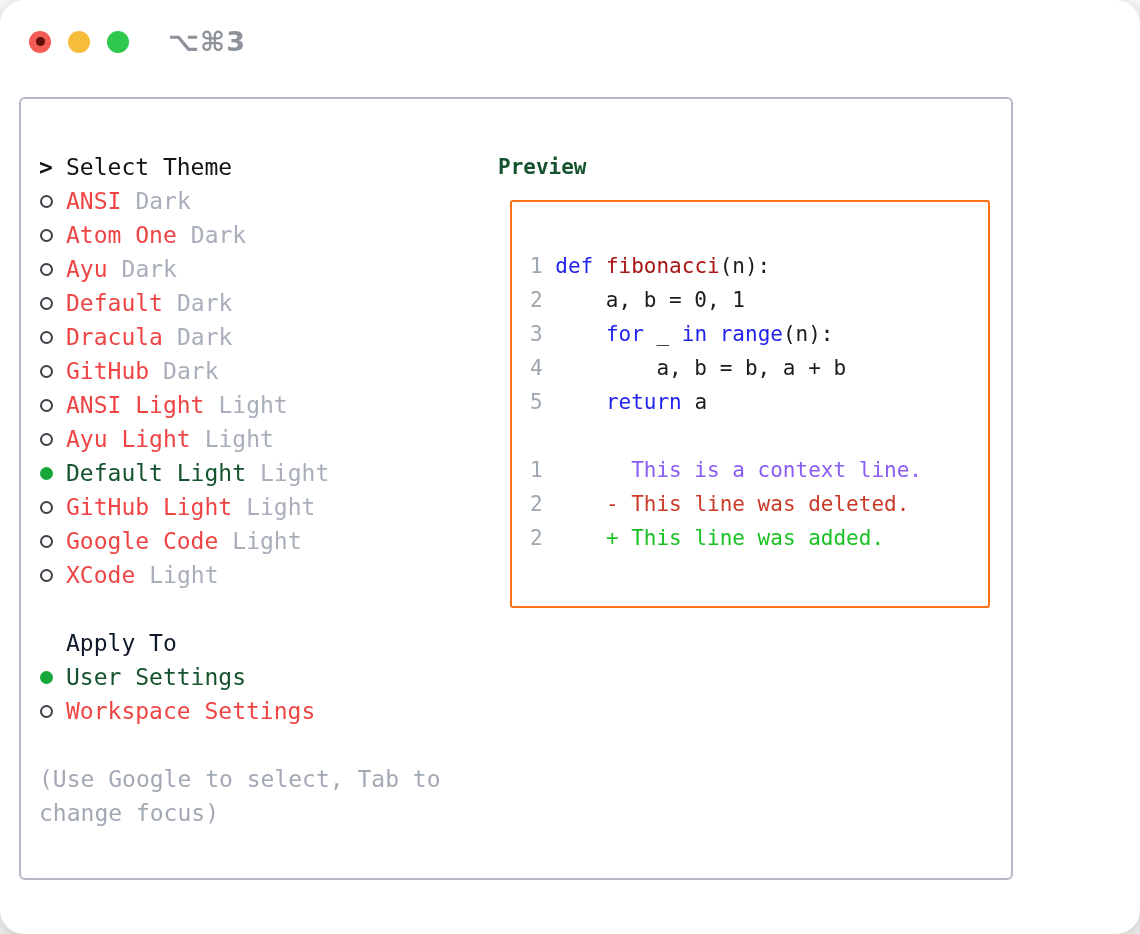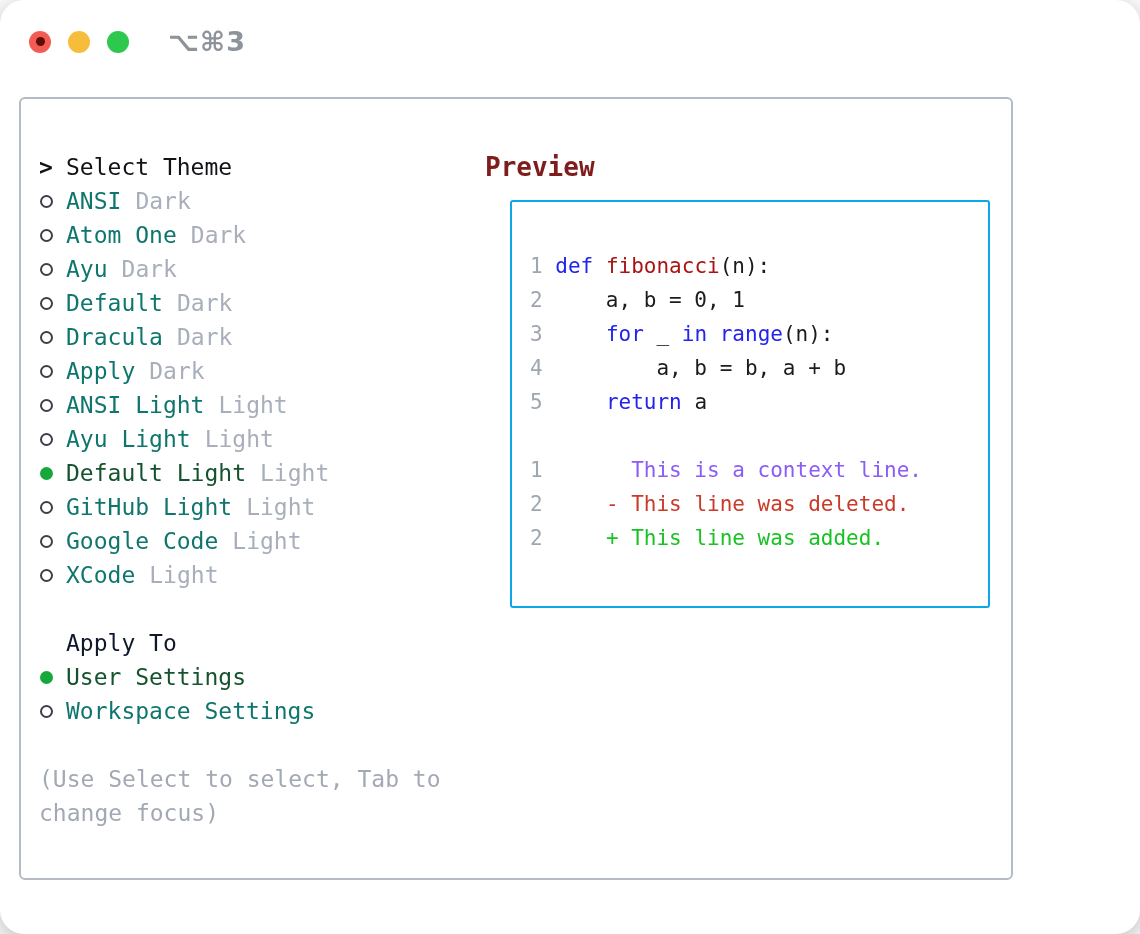--- a/index.html
+++ b/index.html
@@ -48,35 +48,35 @@
   }
   .row { display:flex; align-items:center; height:34px; white-space:pre; }
   .row.blank { height:34px; }
   .marker { width:27px; flex:none; display:flex; align-items:center; }
   .radio {
     width:13px; height:13px; box-sizing:border-box;
     border:2px solid #3c4148; border-radius:50%; margin-left:1px;
   }
   .radio.selected { background:#16a83a; border-color:#16a83a; }
   .cursor-glyph { font-weight:bold; color:#121316; }
-  .name { color:#0f766e; }
+  .name { color:#ef4444; }
   .row.selected .name { color:#14532d; }
   .badge { color:#a8aeba; margin-left:14px; }
   .row.header .name { font-weight:normal; color:#121316; }
   .row.section-label .name { color:#0f172a; }
   .help-line { height:34px; line-height:34px; color:#a2a9b4; white-space:pre; }
   
   .preview-title {
-    position:absolute; left:464px; top:51px; height:34px; line-height:34px;
-    font-size:26px; font-weight:bold; color:#7f1d1d;
+    position:absolute; left:477px; top:51px; height:34px; line-height:34px;
+    font-size:21px; font-weight:bold; color:#14532d;
   }
   .preview-box {
     position:absolute; left:489px; top:101px;
     width:476px; height:404px;
-    border:2px solid #0ea5e9; border-radius:3px;
+    border:2px solid #f97316; border-radius:3px;
     background:#ffffff; overflow:hidden;
   }
   .code {
     padding:47px 0 0 18px;
     font-size:21px; line-height:34px; white-space:pre;
   }
   .code-line { height:34px; }
   .tok-num   { color:#9ea6b0; }
   .tok-kw    { color:#2323ee; }
   .tok-fn    { color:#a81414; }
@@ -101,33 +101,33 @@
 
   <div class="panel">
 
     <div class="left-col">
         <div class="row header"><span class="marker"><span class="cursor-glyph">&gt;</span></span><span class="name">Select Theme</span></div>
         <div class="row "><span class="marker"><span class="radio"></span></span><span class="name">ANSI</span><span class="badge">Dark</span></div>
         <div class="row "><span class="marker"><span class="radio"></span></span><span class="name">Atom One</span><span class="badge">Dark</span></div>
         <div class="row "><span class="marker"><span class="radio"></span></span><span class="name">Ayu</span><span class="badge">Dark</span></div>
         <div class="row "><span class="marker"><span class="radio"></span></span><span class="name">Default</span><span class="badge">Dark</span></div>
         <div class="row "><span class="marker"><span class="radio"></span></span><span class="name">Dracula</span><span class="badge">Dark</span></div>
-        <div class="row "><span class="marker"><span class="radio"></span></span><span class="name">Apply</span><span class="badge">Dark</span></div>
+        <div class="row "><span class="marker"><span class="radio"></span></span><span class="name">GitHub</span><span class="badge">Dark</span></div>
         <div class="row "><span class="marker"><span class="radio"></span></span><span class="name">ANSI Light</span><span class="badge">Light</span></div>
         <div class="row "><span class="marker"><span class="radio"></span></span><span class="name">Ayu Light</span><span class="badge">Light</span></div>
         <div class="row selected"><span class="marker"><span class="radio selected"></span></span><span class="name">Default Light</span><span class="badge">Light</span></div>
         <div class="row "><span class="marker"><span class="radio"></span></span><span class="name">GitHub Light</span><span class="badge">Light</span></div>
         <div class="row "><span class="marker"><span class="radio"></span></span><span class="name">Google Code</span><span class="badge">Light</span></div>
         <div class="row "><span class="marker"><span class="radio"></span></span><span class="name">XCode</span><span class="badge">Light</span></div>
         <div class="row blank"></div>
         <div class="row section-label"><span class="marker"></span><span class="name">Apply To</span></div>
         <div class="row selected"><span class="marker"><span class="radio selected"></span></span><span class="name">User Settings</span></div>
         <div class="row "><span class="marker"><span class="radio"></span></span><span class="name">Workspace Settings</span></div>
         <div class="row blank"></div>
-        <div class="help-line">(Use Select to select, Tab to</div>
+        <div class="help-line">(Use Google to select, Tab to</div>
         <div class="help-line">change focus)</div>
       </div>
 
     <div class="preview-title">Preview</div>
 
     <div class="preview-box">
       <div class="code"><div class="code-line"><span class="tok-num">1 </span><span class="tok-kw">def</span><span class="tok-plain"> </span><span class="tok-fn">fibonacci</span><span class="tok-plain">(n):</span></div><div class="code-line"><span class="tok-num">2</span><span class="tok-plain">     a, b = 0, 1</span></div><div class="code-line"><span class="tok-num">3</span><span class="tok-plain">     </span><span class="tok-kw">for</span><span class="tok-plain"> _ </span><span class="tok-kw">in</span><span class="tok-plain"> </span><span class="tok-kw">range</span><span class="tok-plain">(n):</span></div><div class="code-line"><span class="tok-num">4</span><span class="tok-plain">         a, b = b, a + b</span></div><div class="code-line"><span class="tok-num">5</span><span class="tok-plain">     </span><span class="tok-kw">return</span><span class="tok-plain"> a</span></div><div class="code-line">&nbsp;</div><div class="code-line"><span class="tok-num">1</span><span class="tok-ctx">       This is a context line.</span></div><div class="code-line"><span class="tok-num">2</span><span class="tok-plain">     </span><span class="tok-del">- This line was deleted.</span></div><div class="code-line"><span class="tok-num">2</span><span class="tok-plain">     </span><span class="tok-add">+ This line was added.</span></div></div>
     </div>
 
   </div>

